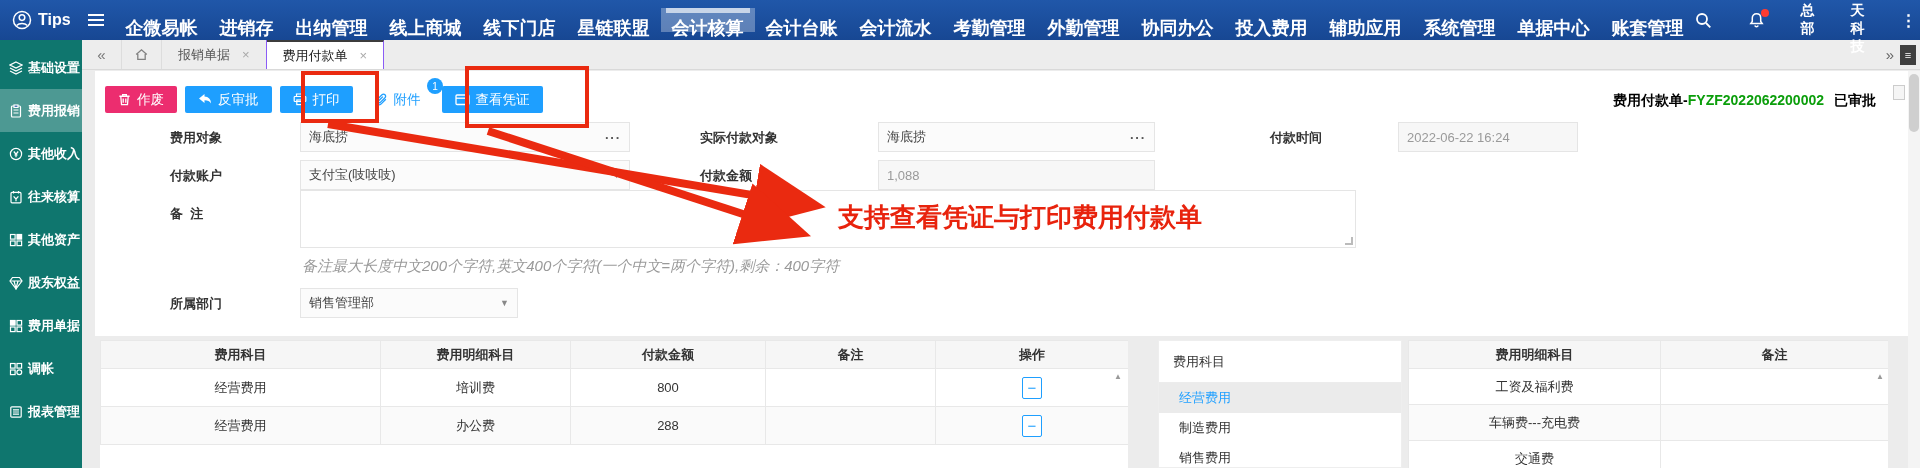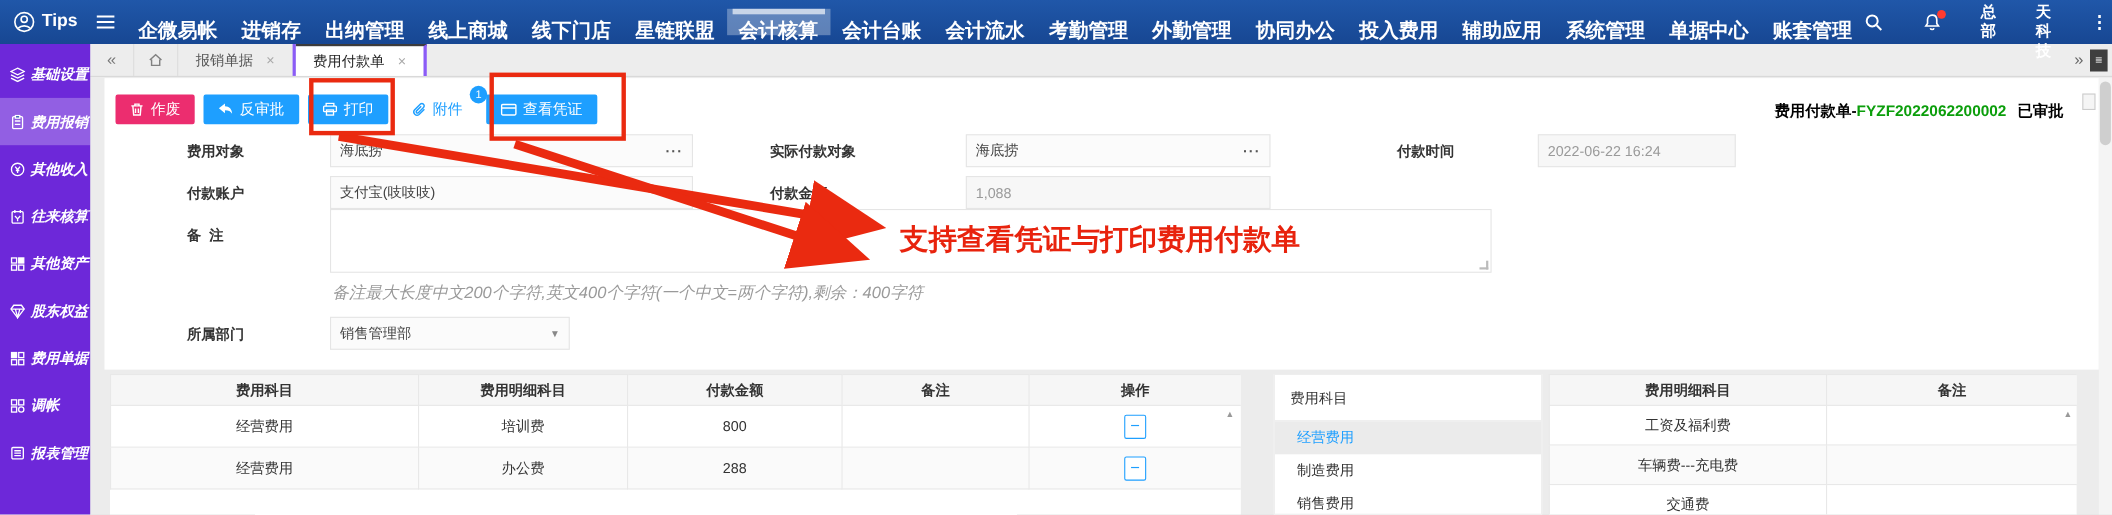--- a/index.html
+++ b/index.html
@@ -18,34 +18,34 @@
               cursor:pointer; white-space:nowrap; position:relative; }
   .nav-item.active { background:rgba(255,255,255,.30); }
   .nav-item.active::before { content:""; position:absolute; top:0; left:5px; right:5px; height:5px;
               background:rgba(255,255,255,.65); }
   .nav-right { margin-left:auto; display:flex; align-items:center; gap:36px; font-size:14px; font-weight:bold; }
   .icon-btn { position:relative; display:flex; cursor:pointer; }
   .red-dot { position:absolute; top:-3px; right:-4px; width:8px; height:8px; border-radius:50%; background:#ff3b30; }
   .more-vert { font-size:16px; letter-spacing:0; cursor:pointer; }
 
   
-  .sidebar { position:absolute; top:40px; left:0; bottom:0; width:82px; background:#6d28d9;
-             color:#fff; padding-top:6px; z-index:4;font-style:italic; }
+  .sidebar { position:absolute; top:40px; left:0; bottom:0; width:82px; background:#0f766e;
+             color:#fff; padding-top:6px; z-index:4; }
   .side-item { height:43px; display:flex; align-items:center; gap:5px; padding-left:9px;
                font-size:13px; font-weight:bold; cursor:pointer; white-space:nowrap; }
   .side-item.active { background:rgba(255,255,255,.26); }
   .side-item svg { flex:0 0 auto; }
 
   
   .tabbar { position:absolute; left:82px; top:40px; width:1838px; height:30px; background:#ededed;
             border-bottom:1px solid #d9d9d9; display:flex; align-items:stretch; z-index:3; }
   .tab-tool { width:40px; display:flex; align-items:center; justify-content:center; color:#777;
               border-right:1px solid #ddd; font-size:15px; cursor:pointer; }
   .tab { display:flex; align-items:center; gap:12px; padding:0 16px; font-size:13px; color:#555;
-         border-right:3px solid #8b5cf6; cursor:pointer; }
+         border-right:1px solid #8b5cf6; cursor:pointer; }
   .tab.active { background:#fff; border-top:2px solid #3c3c3c; color:#222; }
   .tab-close { color:#a9a9a9; font-size:13px; cursor:pointer; }
   .tab-right { margin-left:auto; display:flex; align-items:center; gap:8px; padding-right:4px; }
   .tab-overflow { color:#666; font-size:15px; cursor:pointer; letter-spacing:-2px; }
   .tab-list-btn { width:16px; height:20px; background:#3f3f3f; color:#fff; font-size:11px;
                   display:flex; align-items:center; justify-content:center; cursor:pointer; }
 
   
   .panel { position:absolute; background:#fff; }
   .form-panel { left:95px; top:71px; width:1813px; height:265px; }
@@ -99,21 +99,21 @@
                 color:#333; border-bottom:1px solid #ececec; background:#fff; }
   .cat-item { height:30px; display:flex; align-items:center; padding-left:20px; font-size:13px;
               color:#333; cursor:pointer; }
   .cat-item.active { background:#ebebeb; color:#1e9fff; }
 
   
   .page-scrollbar { position:absolute; right:0; top:71px; width:12px; height:397px; background:#f4f4f4; z-index:6; }
   .page-scroll-thumb { position:absolute; top:3px; left:1px; width:10px; height:58px; background:#cfcfcf; border-radius:5px; }
 
   
-  .overlay { position:absolute; inset:0; z-index:40; pointer-events:none; }
+  .overlay { position:absolute; inset:0; z-index:40; pointer-events:none;margin-left:20px; }
   .anno-box { position:absolute; border:4px solid #ea2a10; }
   .anno-text { position:absolute; left:818px; top:200px; font-size:26px; font-weight:bold; color:#e8230d; white-space:nowrap; }
 </style>
 </head>
 <body>
 
 <div class="screen">
 
   <header class="topnav">
     <span class="logo">

